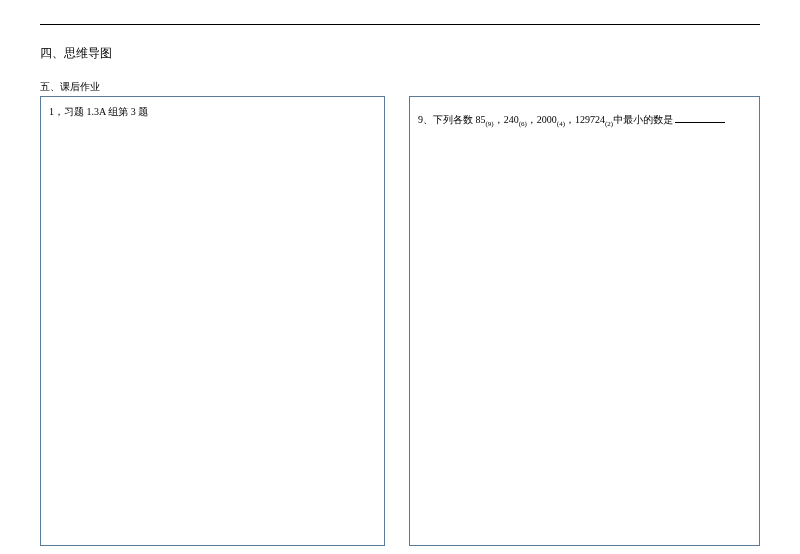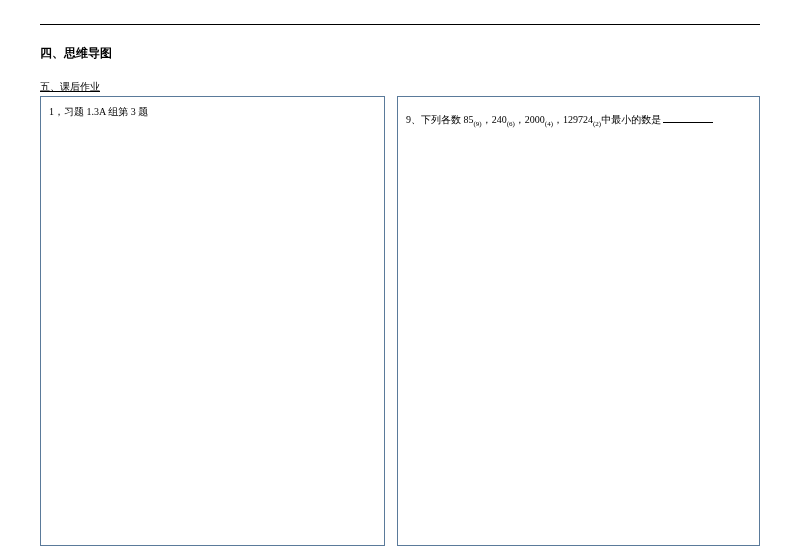--- a/index.html
+++ b/index.html
@@ -16,33 +16,32 @@
     }
     .page {
       padding: 24px 40px 0 40px;
     }
     .top-rule {
       border-top: 1px solid #000;
       margin-bottom: 20px;
     }
     .heading-4 {
       font-size: 12px;
-      font-weight: bold;
+      font-weight: normal;
       color: #000;
       margin-bottom: 18px;
     }
     .heading-5 {
       font-size: 10px;
       color: #000;
       margin-bottom: 2px;
-      text-decoration: underline;
     }
     .boxes {
       display: flex;
-      gap: 12px;
+      gap: 24px;
     }
     .box {
       border: 1px solid #5a7a9a;
       height: 450px;
       padding: 6px 8px;
     }
     .box-left {
       flex: 0 0 345px;
     }
     .box-right {

